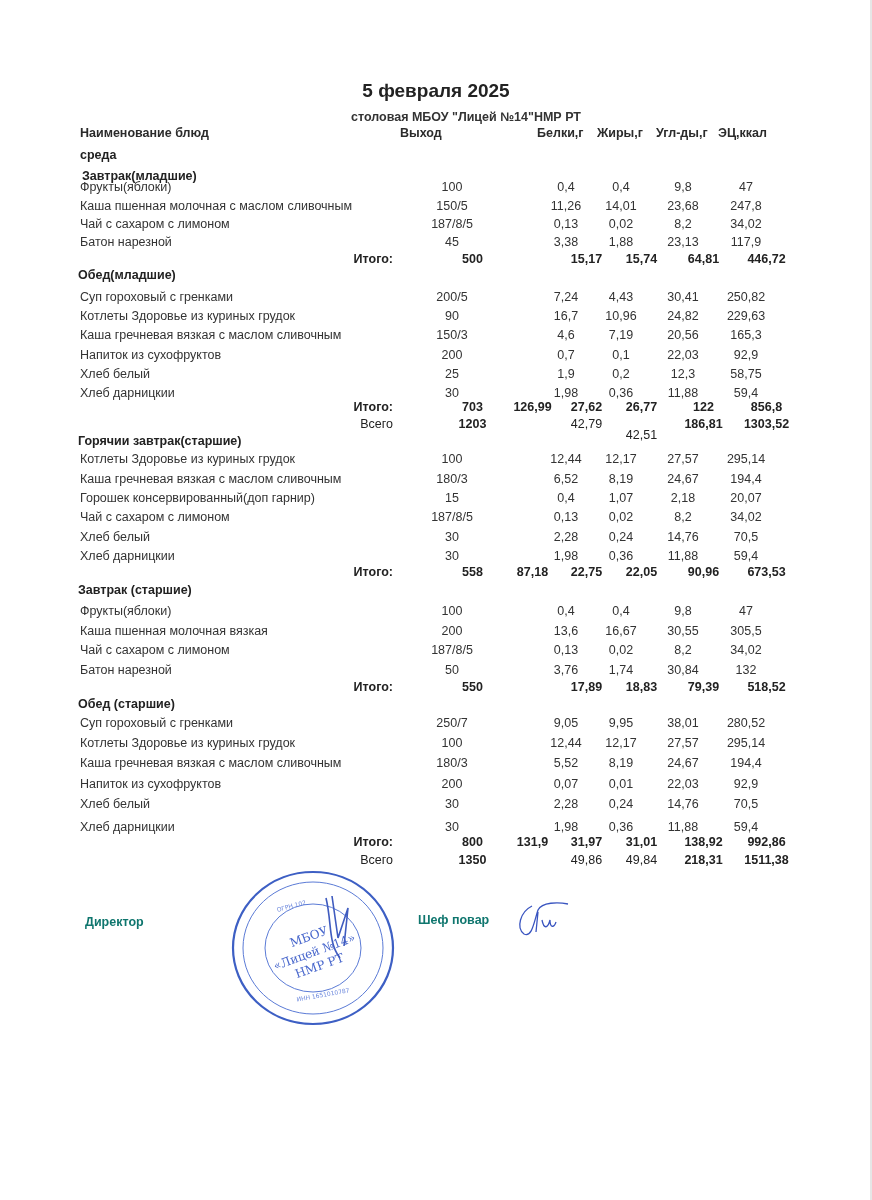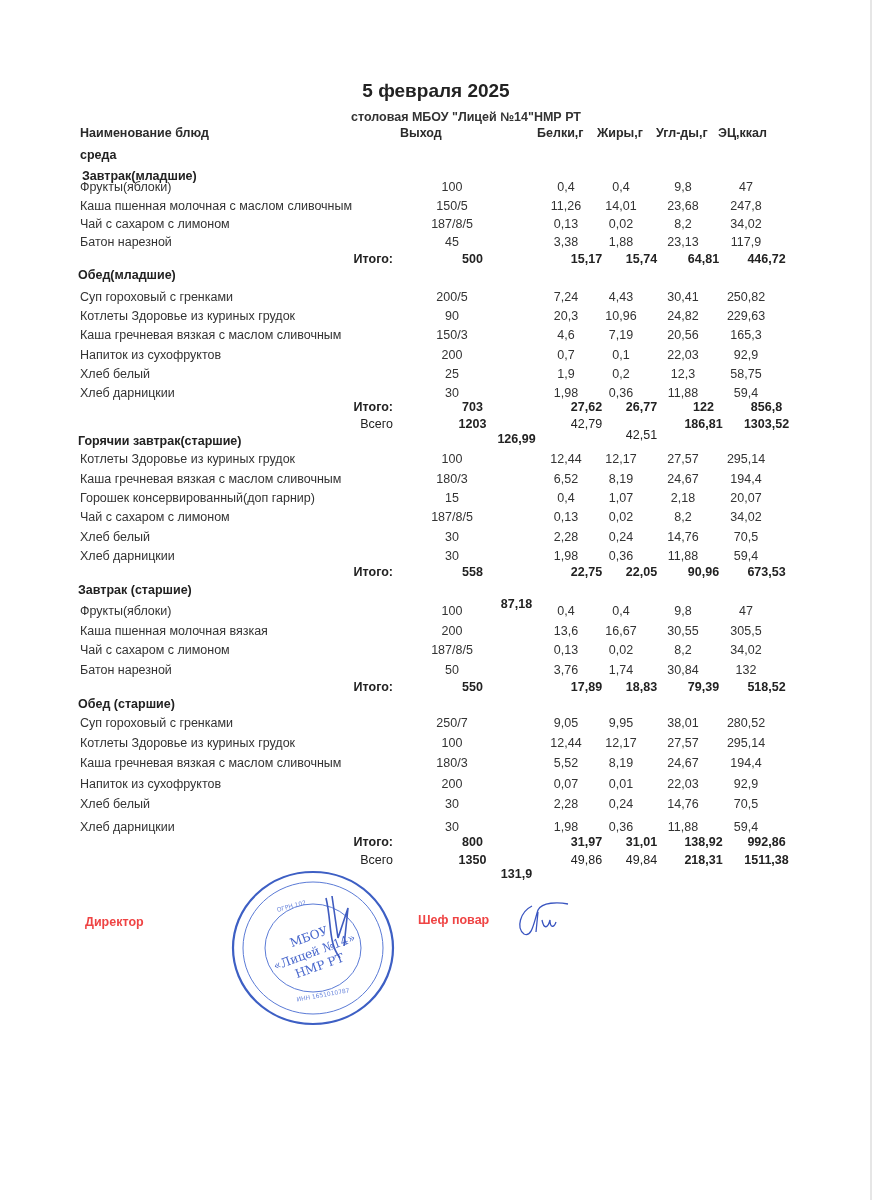--- a/index.html
+++ b/index.html
@@ -7,29 +7,29 @@
          font-family:"Liberation Sans", "DejaVu Sans", sans-serif; color:#2a2a2a; }
   .page { position:absolute; left:0; top:0; width:872px; height:1200px; }
   .title { position:absolute; top:80px; left:0; width:872px; text-align:center; font-size:19px; font-weight:bold; color:#222; }
   .subtitle { position:absolute; top:110px; left:0; width:872px; text-align:center; font-size:12.5px; font-weight:bold; color:#333; padding-left:60px; box-sizing:border-box;}
   .hdr { position:absolute; top:126px; font-size:12.5px; font-weight:bold; color:#2b2b2b; }
   .row { position:absolute; left:0; width:872px; height:18px; font-size:12.5px; color:#333; }
   .row span { position:absolute; top:0; white-space:nowrap; }
   .name { left:80px; }
   .c { transform:translateX(-50%); text-align:center; }
   .col-out { left:452px; }
-  .col-x { left:496px;margin-top:32px; }
+  .col-x { left:512px; }
   .col-p { left:566px; }
   .col-f { left:621px; }
   .col-c { left:683px; }
   .col-e { left:746px; }
   .lbl { right:479px; text-align:right; }
   .bold span { font-weight:bold; color:#222;padding-left:41px; }
   .section { position:absolute; left:78px; font-size:12.5px; font-weight:bold; color:#222; }
-  .sign { position:absolute; font-size:12.5px; font-weight:bold; color:#ef4444; }
+  .sign { position:absolute; font-size:12.5px; font-weight:bold; color:#0f766e; }
   .stamp { position:absolute; left:228px; top:868px; width:170px; height:160px; }
   .sig { position:absolute; left:512px; top:898px; width:60px; height:42px; }
   .edge { position:absolute; right:0; top:0; width:2px; height:1200px; background:#e6e6e6; }
 </style>
 </head>
 <body>
 
 <div class="page">
   <div class="edge"></div>
 
@@ -93,21 +93,21 @@
         <span class="name">Суп гороховый с гренками</span>
         <span class="c col-out">200/5</span>
         <span class="c col-p">7,24</span>
         <span class="c col-f">4,43</span>
         <span class="c col-c">30,41</span>
         <span class="c col-e">250,82</span>
       </div>
       <div class="row" style="top: 309px;">
         <span class="name">Котлеты Здоровье из куриных грудок</span>
         <span class="c col-out">90</span>
-        <span class="c col-p">20,3</span>
+        <span class="c col-p">16,7</span>
         <span class="c col-f">10,96</span>
         <span class="c col-c">24,82</span>
         <span class="c col-e">229,63</span>
       </div>
       <div class="row" style="top: 328px;">
         <span class="name">Каша гречневая вязкая с маслом сливочным</span>
         <span class="c col-out">150/3</span>
         <span class="c col-p">4,6</span>
         <span class="c col-f">7,19</span>
         <span class="c col-c">20,56</span>

